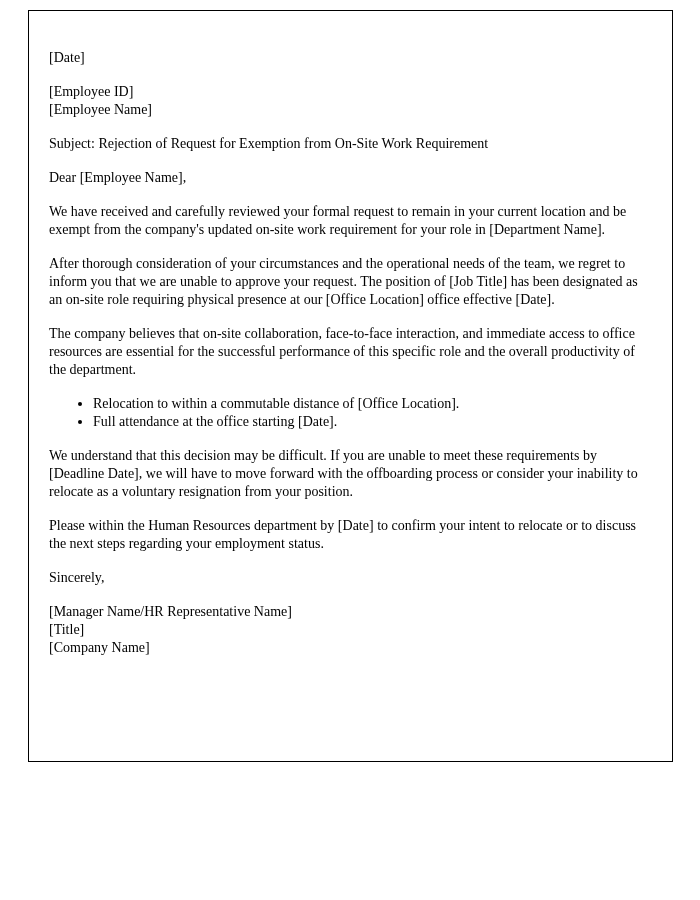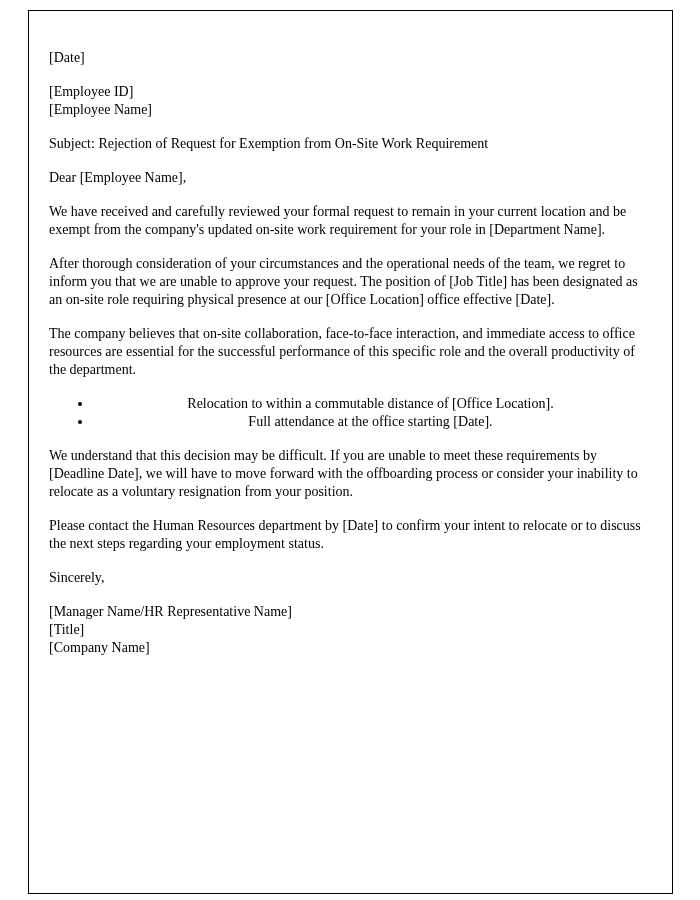--- a/index.html
+++ b/index.html
@@ -16,21 +16,21 @@
     font-size: 14px;
     line-height: 18px;
     color: #000000;
   }
 
   .letter-frame {
     position: absolute;
     left: 28px;
     top: 10px;
     width: 645px;
-    height: 884px;
+    height: 752px;
     border: 1px solid #000000;
     padding: 38px 24px 40px 20px;
     background: #ffffff;
     overflow: hidden;
   }
 
   .block {
     margin-bottom: 16px;
   }
 
@@ -39,21 +39,20 @@
   }
 
   ul.req-list {
     margin: 16px 0;
     padding-left: 44px;
     list-style-type: disc;
   }
 
   ul.req-list li {
     margin: 0;
-    text-align: center;
   }
 </style>
 </head>
 <body>
 
 <div class="letter-frame">
 
   <div class="block">[Date]</div>
 
   <div class="block line-stack">
@@ -72,21 +71,21 @@
   <div class="block">The company believes that on-site collaboration, face-to-face interaction, and immediate access to office resources are essential for the successful performance of this specific role and the overall productivity of the department.</div>
 
 
   <ul class="req-list">
     <li>Relocation to within a commutable distance of [Office Location].</li>
     <li>Full attendance at the office starting [Date].</li>
   </ul>
 
   <div class="block">We understand that this decision may be difficult. If you are unable to meet these requirements by [Deadline Date], we will have to move forward with the offboarding process or consider your inability to relocate as a voluntary resignation from your position.</div>
 
-  <div class="block">Please contact the Human Resources department by [Date] to confirm your intent to relocate or to discuss the next steps regarding your employment status.</div>
+  <div class="block">Please within the Human Resources department by [Date] to confirm your intent to relocate or to discuss the next steps regarding your employment status.</div>
 
   <div class="block">Sincerely,</div>
 
   <div class="block line-stack">
     <div>[Manager Name/HR Representative Name]</div>
     <div>[Title]</div>
     <div>[Company Name]</div>
   </div>
 
 </div>

